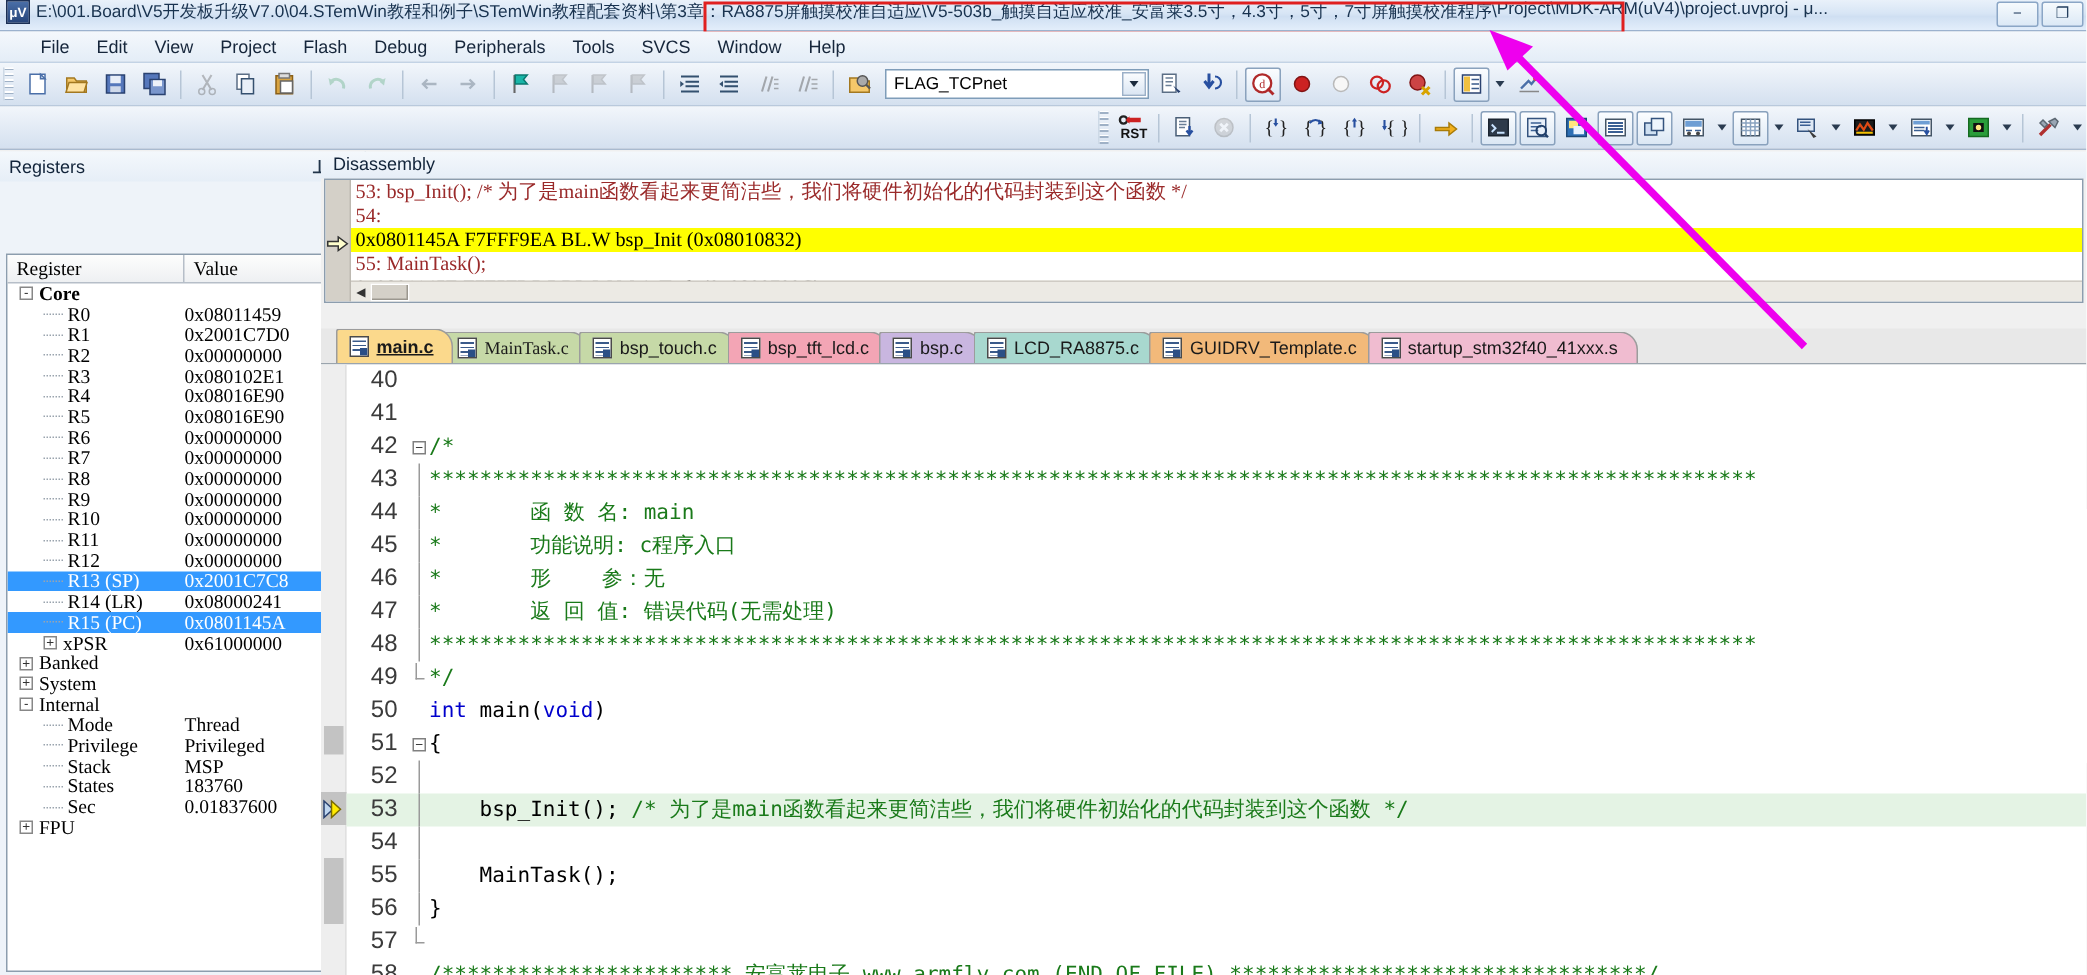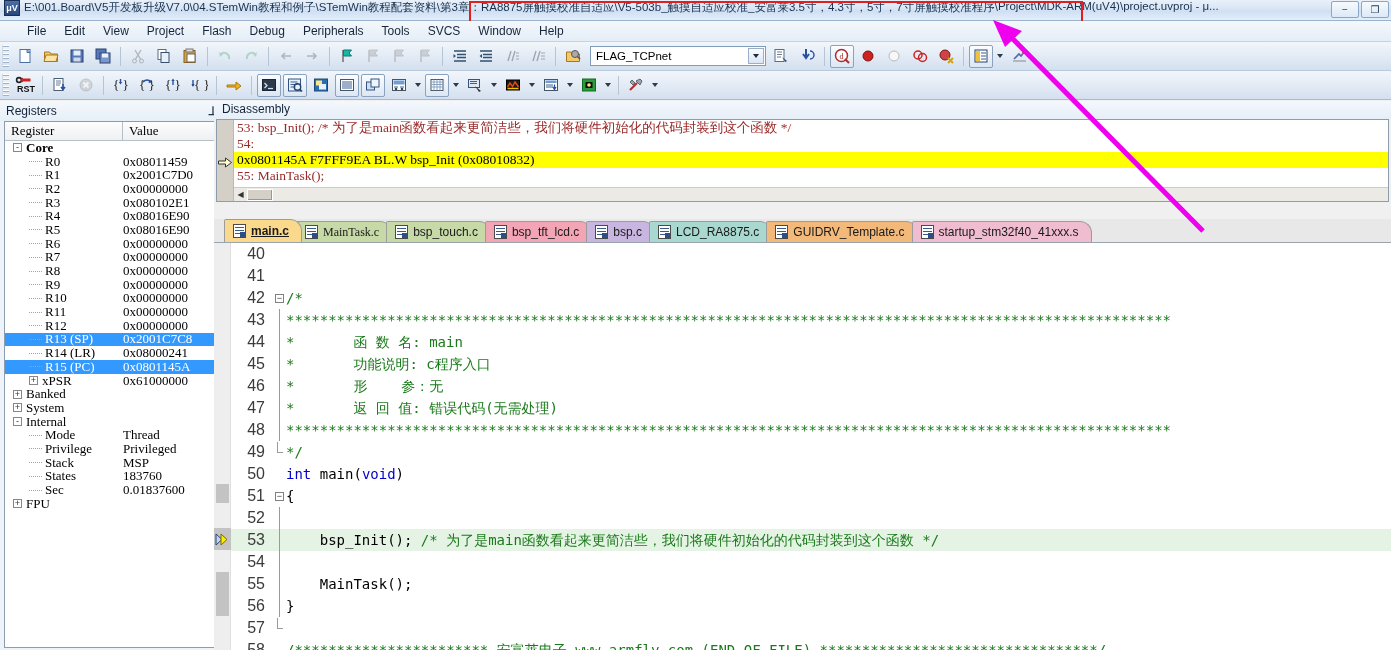--- a/index.html
+++ b/index.html
@@ -66,21 +66,21 @@
   }
 
   
   .toolbar {
     position: absolute; left: 0; width: 1391px; height: 29px;
     background: linear-gradient(to bottom,#f2f6fb,#e0e9f4 60%,#d4e0ef);
     border-bottom: 1px solid #b9c9dc;
     display: flex; align-items: center;
   }
   .toolbar.row1 { top: 42px; }
-  .toolbar.row2 { top: 71px; border-bottom: 1px solid #a9bacf; }
+  .toolbar.row2 { top: 71px; border-bottom: 1px solid #a9bacf; justify-content: flex-end; }
   .grip {
     width: 7px; height: 22px; margin-left: 2px; margin-right: 3px;
     background-image: repeating-linear-gradient(to bottom, #ffffff 0 1px, #9fb1c6 1px 2px, transparent 2px 4px);
     border-left: 1px solid #cdd9e6;
     flex: none;
   }
   .tbtn {
     width: 24px; height: 23px; margin: 0 1px; flex: none;
     display: flex; align-items: center; justify-content: center;
     border: 1px solid transparent; border-radius: 2px;
@@ -117,21 +117,21 @@
     width: 0; height: 0;
     border-left: 3.5px solid transparent; border-right: 3.5px solid transparent;
     border-top: 4px solid #1c2b3d;
   }
 
   
   .regpanel {
     position: absolute; left: 0; top: 101px; width: 244px; height: 549px;
     background: #eef3f9;
     border-right: 1px solid #9aabc0;
-    display: flex; flex-direction: column;
+    display: flex; flex-direction: column; gap: 48px;
   }
   .reg-caption {
     height: 20px; display: flex; align-items: center;
     padding-left: 6px; position: relative;
     background: linear-gradient(to bottom,#f4f8fc,#e6eef7);
     font-size: 12px; color: #12243a;
   }
   .cap-btn {
     position: absolute; top: 2px; width: 16px; height: 16px;
     display: flex; align-items: center; justify-content: center;

